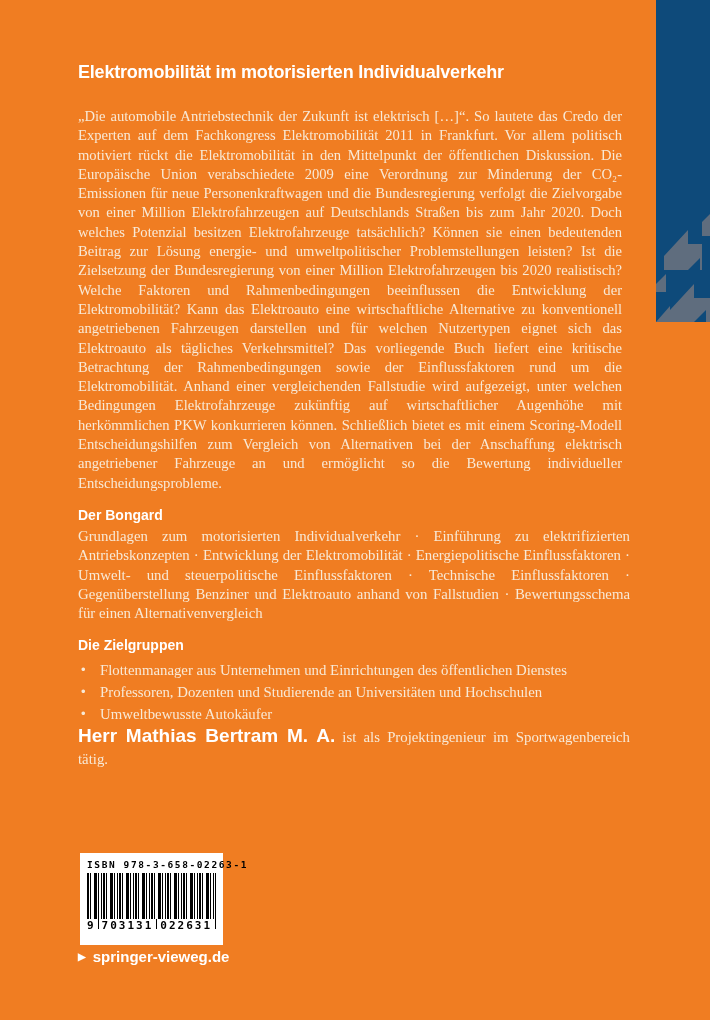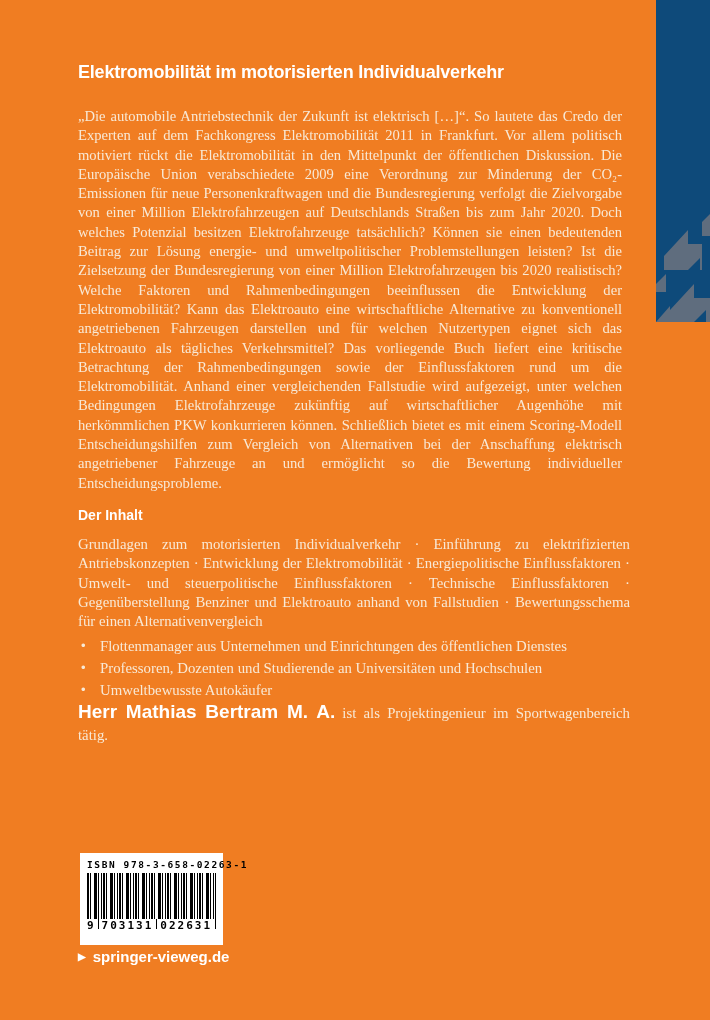--- a/index.html
+++ b/index.html
@@ -33,21 +33,21 @@
     font-size:14.6px;line-height:19.3px;
     text-align:justify;
     color:#F8E9D6;
   }
   .section-heading{
     margin:12px 0 0 0;
     font-size:14px;line-height:20px;font-weight:700;
     color:#FFFFFF;
   }
   .section-body{
-    margin:10px 0 0 0;
+    margin:2px 0 0 0;
     font-family:"Liberation Serif","DejaVu Serif",serif;
     font-size:14.8px;line-height:19.3px;
     text-align:justify;
     color:#F8E9D6;
   }
   .target-list{
     margin:4px 0 0 0;padding:0;list-style:none;
   }
   .target-list li{
     position:relative;
@@ -131,23 +131,24 @@
         <polygon points="38,108 50,96 50,108"></polygon>
       </g>
     </svg>
   </div>
 
   <div class="content">
     <h1 class="page-title">Elektromobilität im motorisierten Individualverkehr</h1>
 
     <p class="blurb">„Die automobile Antriebstechnik der Zukunft ist elektrisch […]“. So lautete das Credo der Experten auf dem Fachkongress Elektromobilität 2011 in Frankfurt. Vor allem politisch motiviert rückt die Elektromobilität in den Mittelpunkt der öffentlichen Diskussion. Die Europäische Union verabschiedete 2009 eine Verordnung zur Minderung der CO₂-Emissionen für neue Personenkraftwagen und die Bundesregierung verfolgt die Zielvorgabe von einer Million Elektrofahrzeugen auf Deutschlands Straßen bis zum Jahr 2020. Doch welches Potenzial besitzen Elektrofahrzeuge tatsächlich? Können sie einen bedeutenden Beitrag zur Lösung energie- und umweltpolitischer Problemstellungen leisten? Ist die Zielsetzung der Bundesregierung von einer Million Elektrofahrzeugen bis 2020 realistisch? Welche Faktoren und Rahmenbedingungen beeinflussen die Entwicklung der Elektromobilität? Kann das Elektroauto eine wirtschaftliche Alternative zu konventionell angetriebenen Fahrzeugen darstellen und für welchen Nutzertypen eignet sich das Elektroauto als tägliches Verkehrsmittel? Das vorliegende Buch liefert eine kritische Betrachtung der Rahmenbedingungen sowie der Einflussfaktoren rund um die Elektromobilität. Anhand einer vergleichenden Fallstudie wird aufgezeigt, unter welchen Bedingungen Elektrofahrzeuge zukünftig auf wirtschaftlicher Augenhöhe mit herkömmlichen PKW konkurrieren können. Schließlich bietet es mit einem Scoring-Modell Entscheidungshilfen zum Vergleich von Alternativen bei der Anschaffung elektrisch angetriebener Fahrzeuge an und ermöglicht so die Bewertung individueller Entscheidungsprobleme.</p>
 
-    <h2 class="section-heading">Der Inhalt</h2>
+    <h2 class="section-heading">Der Bongard</h2>
     <p class="section-body">Grundlagen zum motorisierten Individualverkehr · Einführung zu elektrifizierten Antriebskonzepten · Entwicklung der Elektromobilität · Energiepolitische Einflussfaktoren · Umwelt- und steuerpolitische Einflussfaktoren · Technische Einflussfaktoren · Gegenüberstellung Benziner und Elektroauto anhand von Fallstudien · Bewertungsschema für einen Alternativenvergleich</p>
 
+    <h2 class="section-heading">Die Zielgruppen</h2>
     <ul class="target-list">
       <li>
         <span class="bullet-glyph">•</span>
         <span>Flottenmanager aus Unternehmen und Einrichtungen des öffentlichen Dienstes</span>
       </li>
       <li>
         <span class="bullet-glyph">•</span>
         <span>Professoren, Dozenten und Studierende an Universitäten und Hochschulen</span>
       </li>
       <li>

